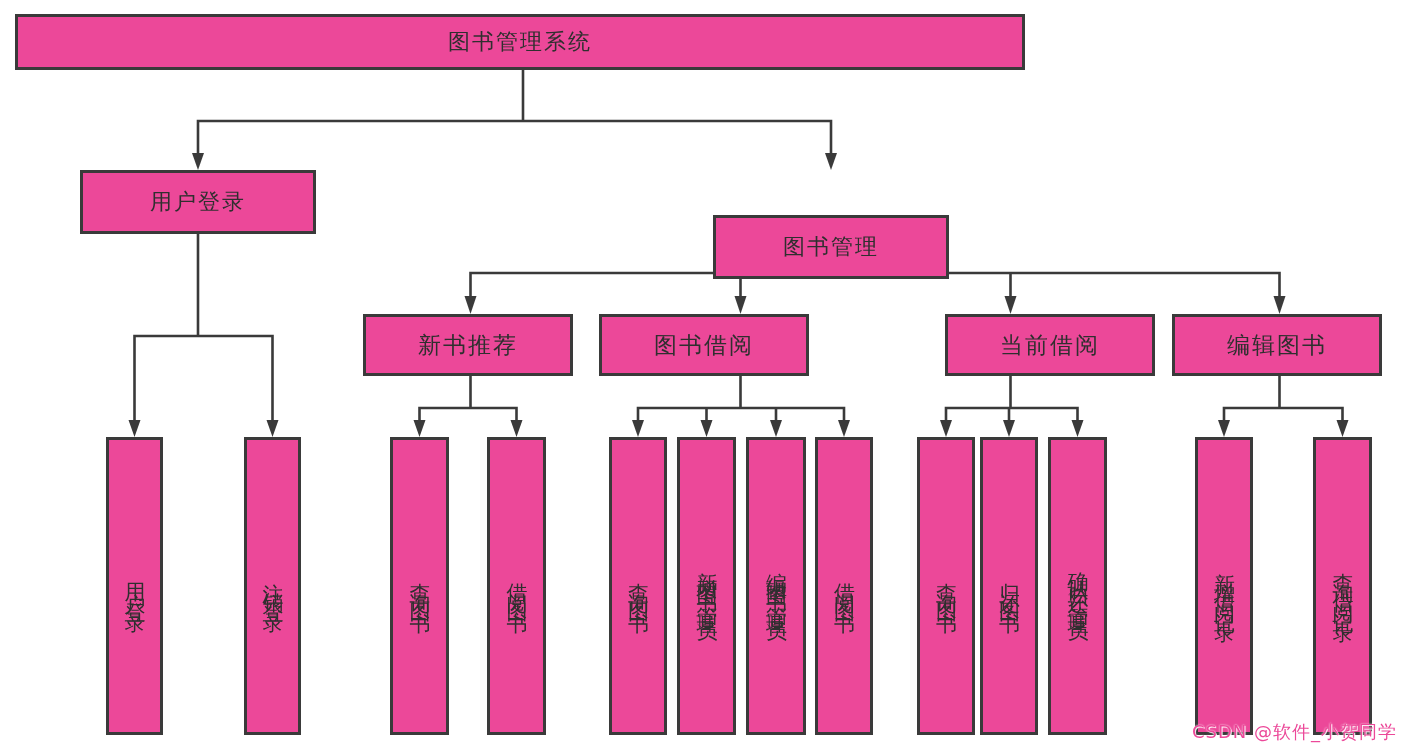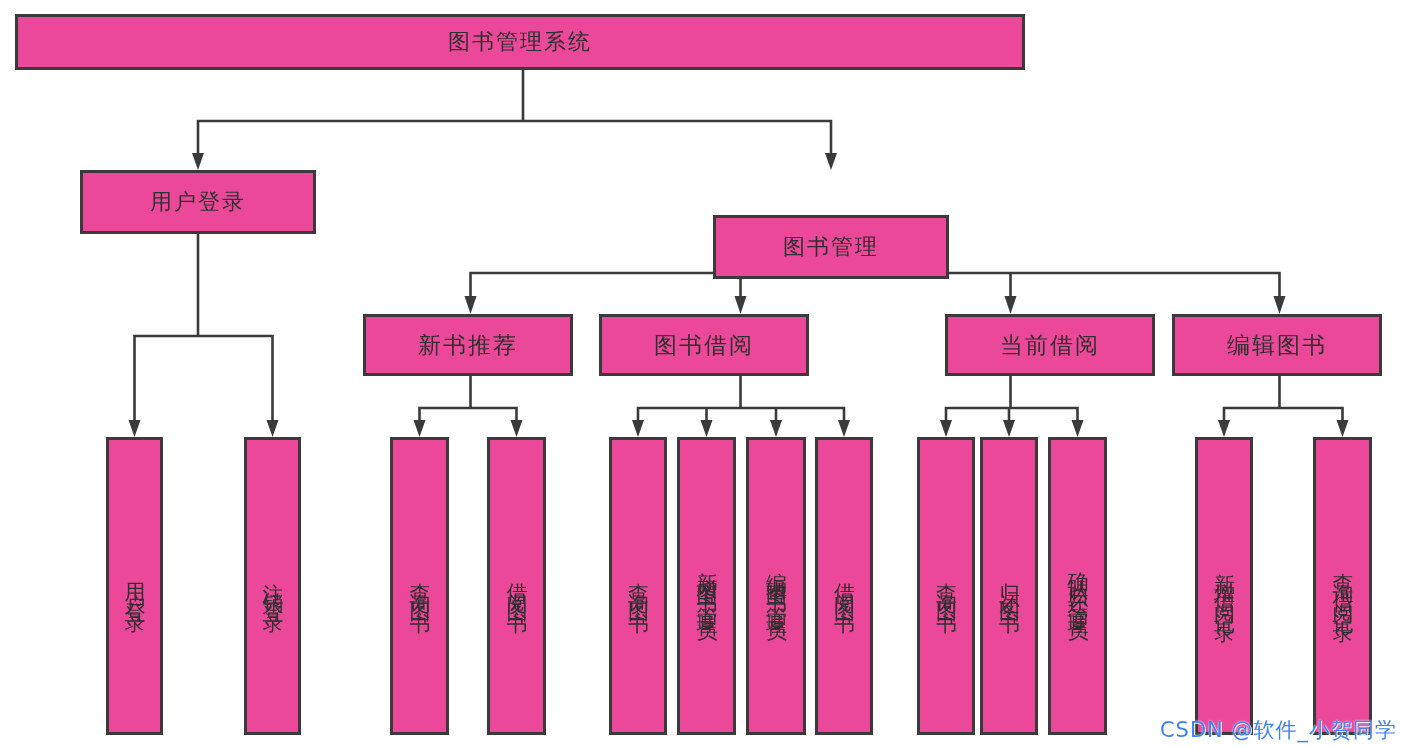--- a/index.html
+++ b/index.html
@@ -76,23 +76,23 @@
   .leaf-10 { left: 1048px; width: 59px; }
   .leaf-11 { left: 1195px; width: 58px; }
   .leaf-12 { left: 1313px; width: 59px; }
   
   .leaf-5 .vlabel, .leaf-6 .vlabel, .leaf-10 .vlabel { letter-spacing: 7px; }
 
   .watermark {
     position: absolute;
     right: 8px;
     bottom: 3px;
-    font-size: 21px;
+    font-size: 18px;
     letter-spacing: 1px;
-    color: #3b82f6;
+    color: #ec4899;
     text-shadow: 0 0 2px #ffffff, 1px 1px 0 rgba(255,255,255,0.85);
     z-index: 5;
     white-space: nowrap;
   }
 </style>
 </head>
 <body>
 
 <div class="canvas">
 

